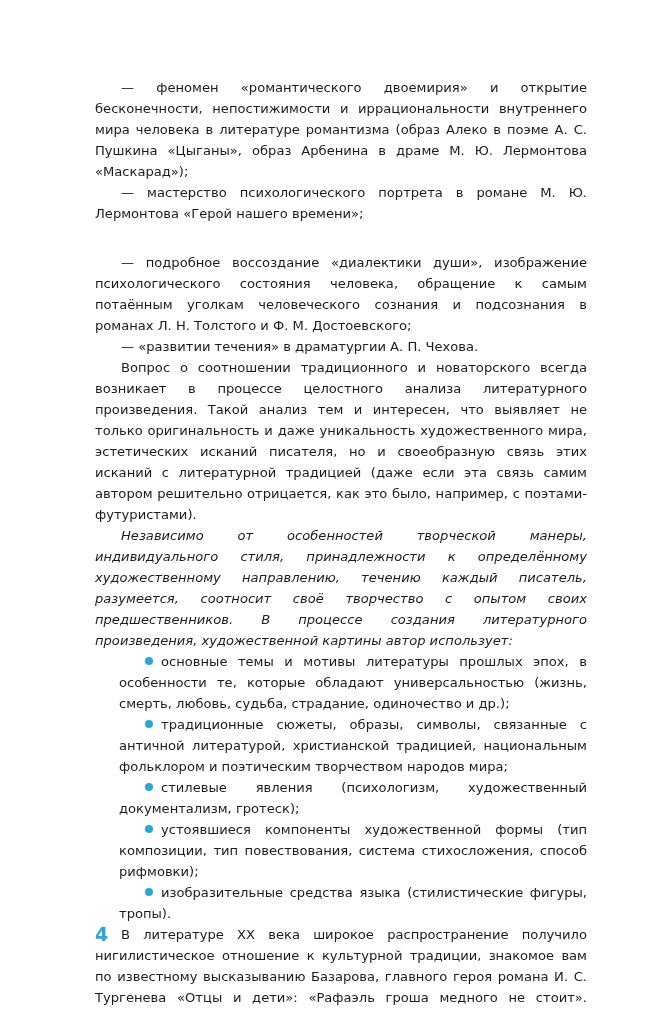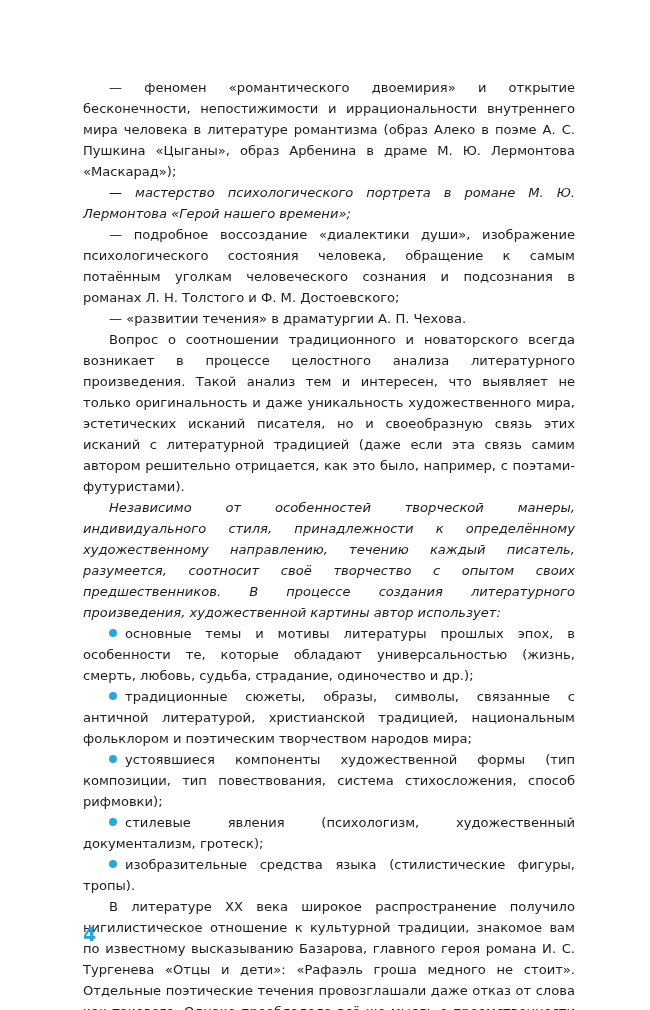--- a/index.html
+++ b/index.html
@@ -11,21 +11,21 @@
   body {
     width: 650px;
     height: 1010px;
     position: relative;
     overflow: hidden;
     font-family: "DejaVu Sans", "Liberation Sans", sans-serif;
   }
 
   .page {
     position: absolute;
-    left: 4px;
+    left: 16px;
     top: 0;
     width: 582px;
     height: 1010px;
     background: #ffffff;
   }
 
   .text-column {
     position: absolute;
     left: 79px;
     top: 77px;
@@ -50,20 +50,21 @@
   
   .para.dash-item {
     text-indent: 26px;
   }
 
   
   .para.bullet-item {
     text-indent: 0;
     padding-left: 0;
     position: relative;
+    margin-left: 24px;
   }
   .bullet-item .bullet-glyph {
     display: inline-block;
     width: 8px;
     height: 8px;
     border-radius: 50%;
     background: #29a8d8;
     margin-left: 26px;
     margin-right: 8px;
     vertical-align: 1px;
@@ -83,28 +84,28 @@
   
   .para { text-align-last: left; }
 </style>
 </head>
 <body>
 
 <div class="page">
 
   <div class="text-column" id="text-column">
       <p class="para dash-item" style="text-align-last: left;">— феномен «романтического двоемирия» и открытие бесконечности, непостижимости и иррациональности внутреннего мира человека в литературе романтизма (образ Алеко в поэме А. С. Пушкина «Цыганы», образ Арбенина в драме М. Ю. Лермонтова «Маскарад»);</p>
-      <p class="para dash-item" style="text-align-last: left; font-style: italic;">— мастерство психологического портрета в романе М. Ю. Лермонтова «Герой нашего времени»;</p>
-      <p class="para dash-item" style="text-align-last: left;">— подробное воссоздание «диалектики души», изображение психологического состояния человека, обращение к самым потаённым уголкам человеческого сознания и подсознания в романах Л. Н. Толстого и Ф. М. Достоевского;</p>
+      <p class="para dash-item" style="text-align-last: left;">— мастерство психологического портрета в романе М. Ю. Лермонтова «Герой нашего времени»;</p>
+      <p class="para dash-item" style="text-align-last: left; margin-top: 28px;">— подробное воссоздание «диалектики души», изображение психологического состояния человека, обращение к самым потаённым уголкам человеческого сознания и подсознания в романах Л. Н. Толстого и Ф. М. Достоевского;</p>
       <p class="para dash-item" style="text-align-last: left;">— «развитии течения» в драматургии А. П. Чехова.</p>
       <p class="para body-para" style="text-align-last: left;">Вопрос о соотношении традиционного и новаторского всегда возникает в процессе целостного анализа литературного произведения. Такой анализ тем и интересен, что выявляет не только оригинальность и даже уникальность художественного мира, эстетических исканий писателя, но и своеобразную связь этих исканий с литературной традицией (даже если эта связь самим автором решительно отрицается, как это было, например, с поэтами-футуристами).</p>
       <p class="para body-para" style="text-align-last: left; font-style: italic;">Независимо от особенностей творческой манеры, индивидуального стиля, принадлежности к определённому художественному направлению, течению каждый писатель, разумеется, соотносит своё творчество с опытом своих предшественников. В процессе создания литературного произведения, художественной картины автор использует:</p>
       <p class="para bullet-item" style="text-align-last: left;"><span class="bullet-glyph" style="background: rgb(41, 168, 216);"></span><span>основные темы и мотивы литературы прошлых эпох, в особенности те, которые обладают универсальностью (жизнь, смерть, любовь, судьба, страдание, одиночество и др.);</span></p>
       <p class="para bullet-item" style="text-align-last: left;"><span class="bullet-glyph" style="background: rgb(41, 168, 216);"></span><span>традиционные сюжеты, образы, символы, связанные с античной литературой, христианской традицией, национальным фольклором и поэтическим творчеством народов мира;</span></p>
+      <p class="para bullet-item" style="text-align-last: left;"><span class="bullet-glyph" style="background: rgb(41, 168, 216);"></span><span>стилевые явления (психологизм, художественный документализм, гротеск);</span></p>
       <p class="para bullet-item" style="text-align-last: left;"><span class="bullet-glyph" style="background: rgb(41, 168, 216);"></span><span>устоявшиеся компоненты художественной формы (тип композиции, тип повествования, система стихосложения, способ рифмовки);</span></p>
-      <p class="para bullet-item" style="text-align-last: left;"><span class="bullet-glyph" style="background: rgb(41, 168, 216);"></span><span>стилевые явления (психологизм, художественный документализм, гротеск);</span></p>
       <p class="para bullet-item" style="text-align-last: left;"><span class="bullet-glyph" style="background: rgb(41, 168, 216);"></span><span>изобразительные средства языка (стилистические фигуры, тропы).</span></p>
       <p class="para body-para" style="text-align-last: left;">В литературе XX века широкое распространение получило нигилистическое отношение к культурной традиции, знакомое вам по известному высказыванию Базарова, главного героя романа И. С. Тургенева «Отцы и дети»: «Рафаэль гроша медного не стоит». Отдельные поэтические течения провозглашали даже отказ от слова как такового. Однако преобладала всё же мысль о преемственности в развитии литературы. Поэт-бунтарь В. В. Маяковский, в начале своего творческого пути призывавший «бросить Пушкина, Достоевского, Толстого</p>
     </div>
 
   <div class="page-number">4</div>
 
 </div>
 
 </body></html>

